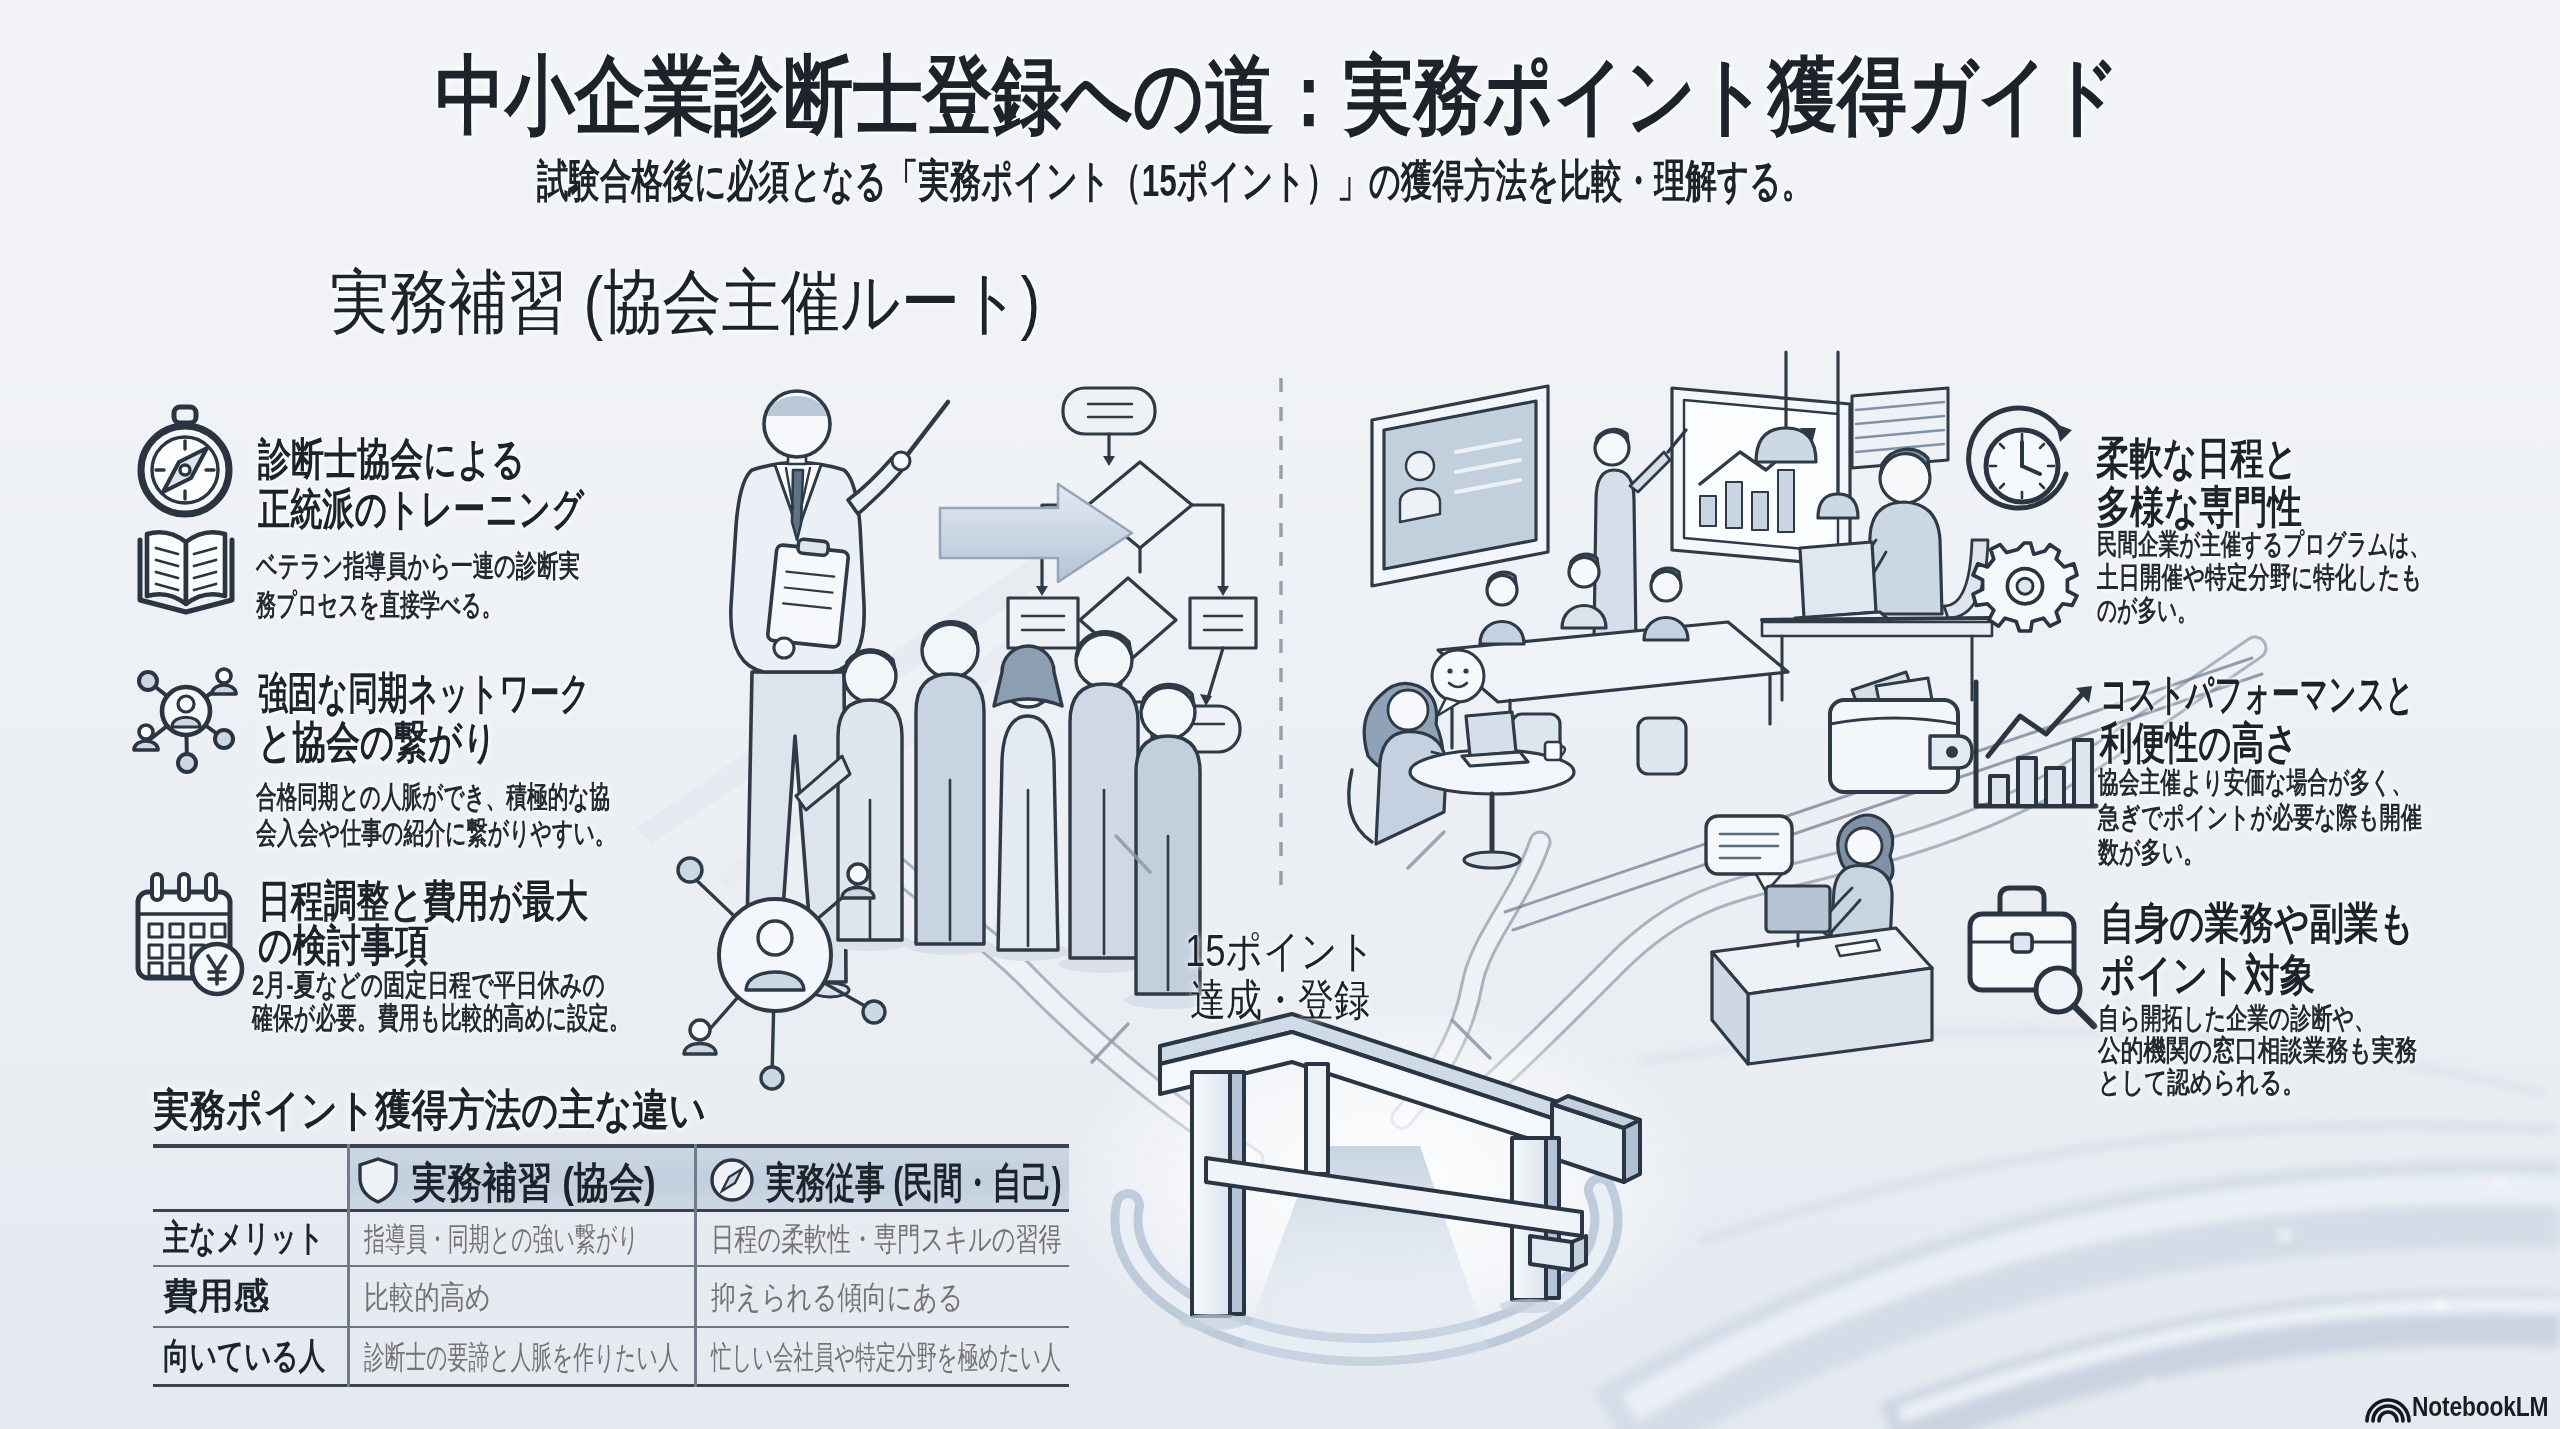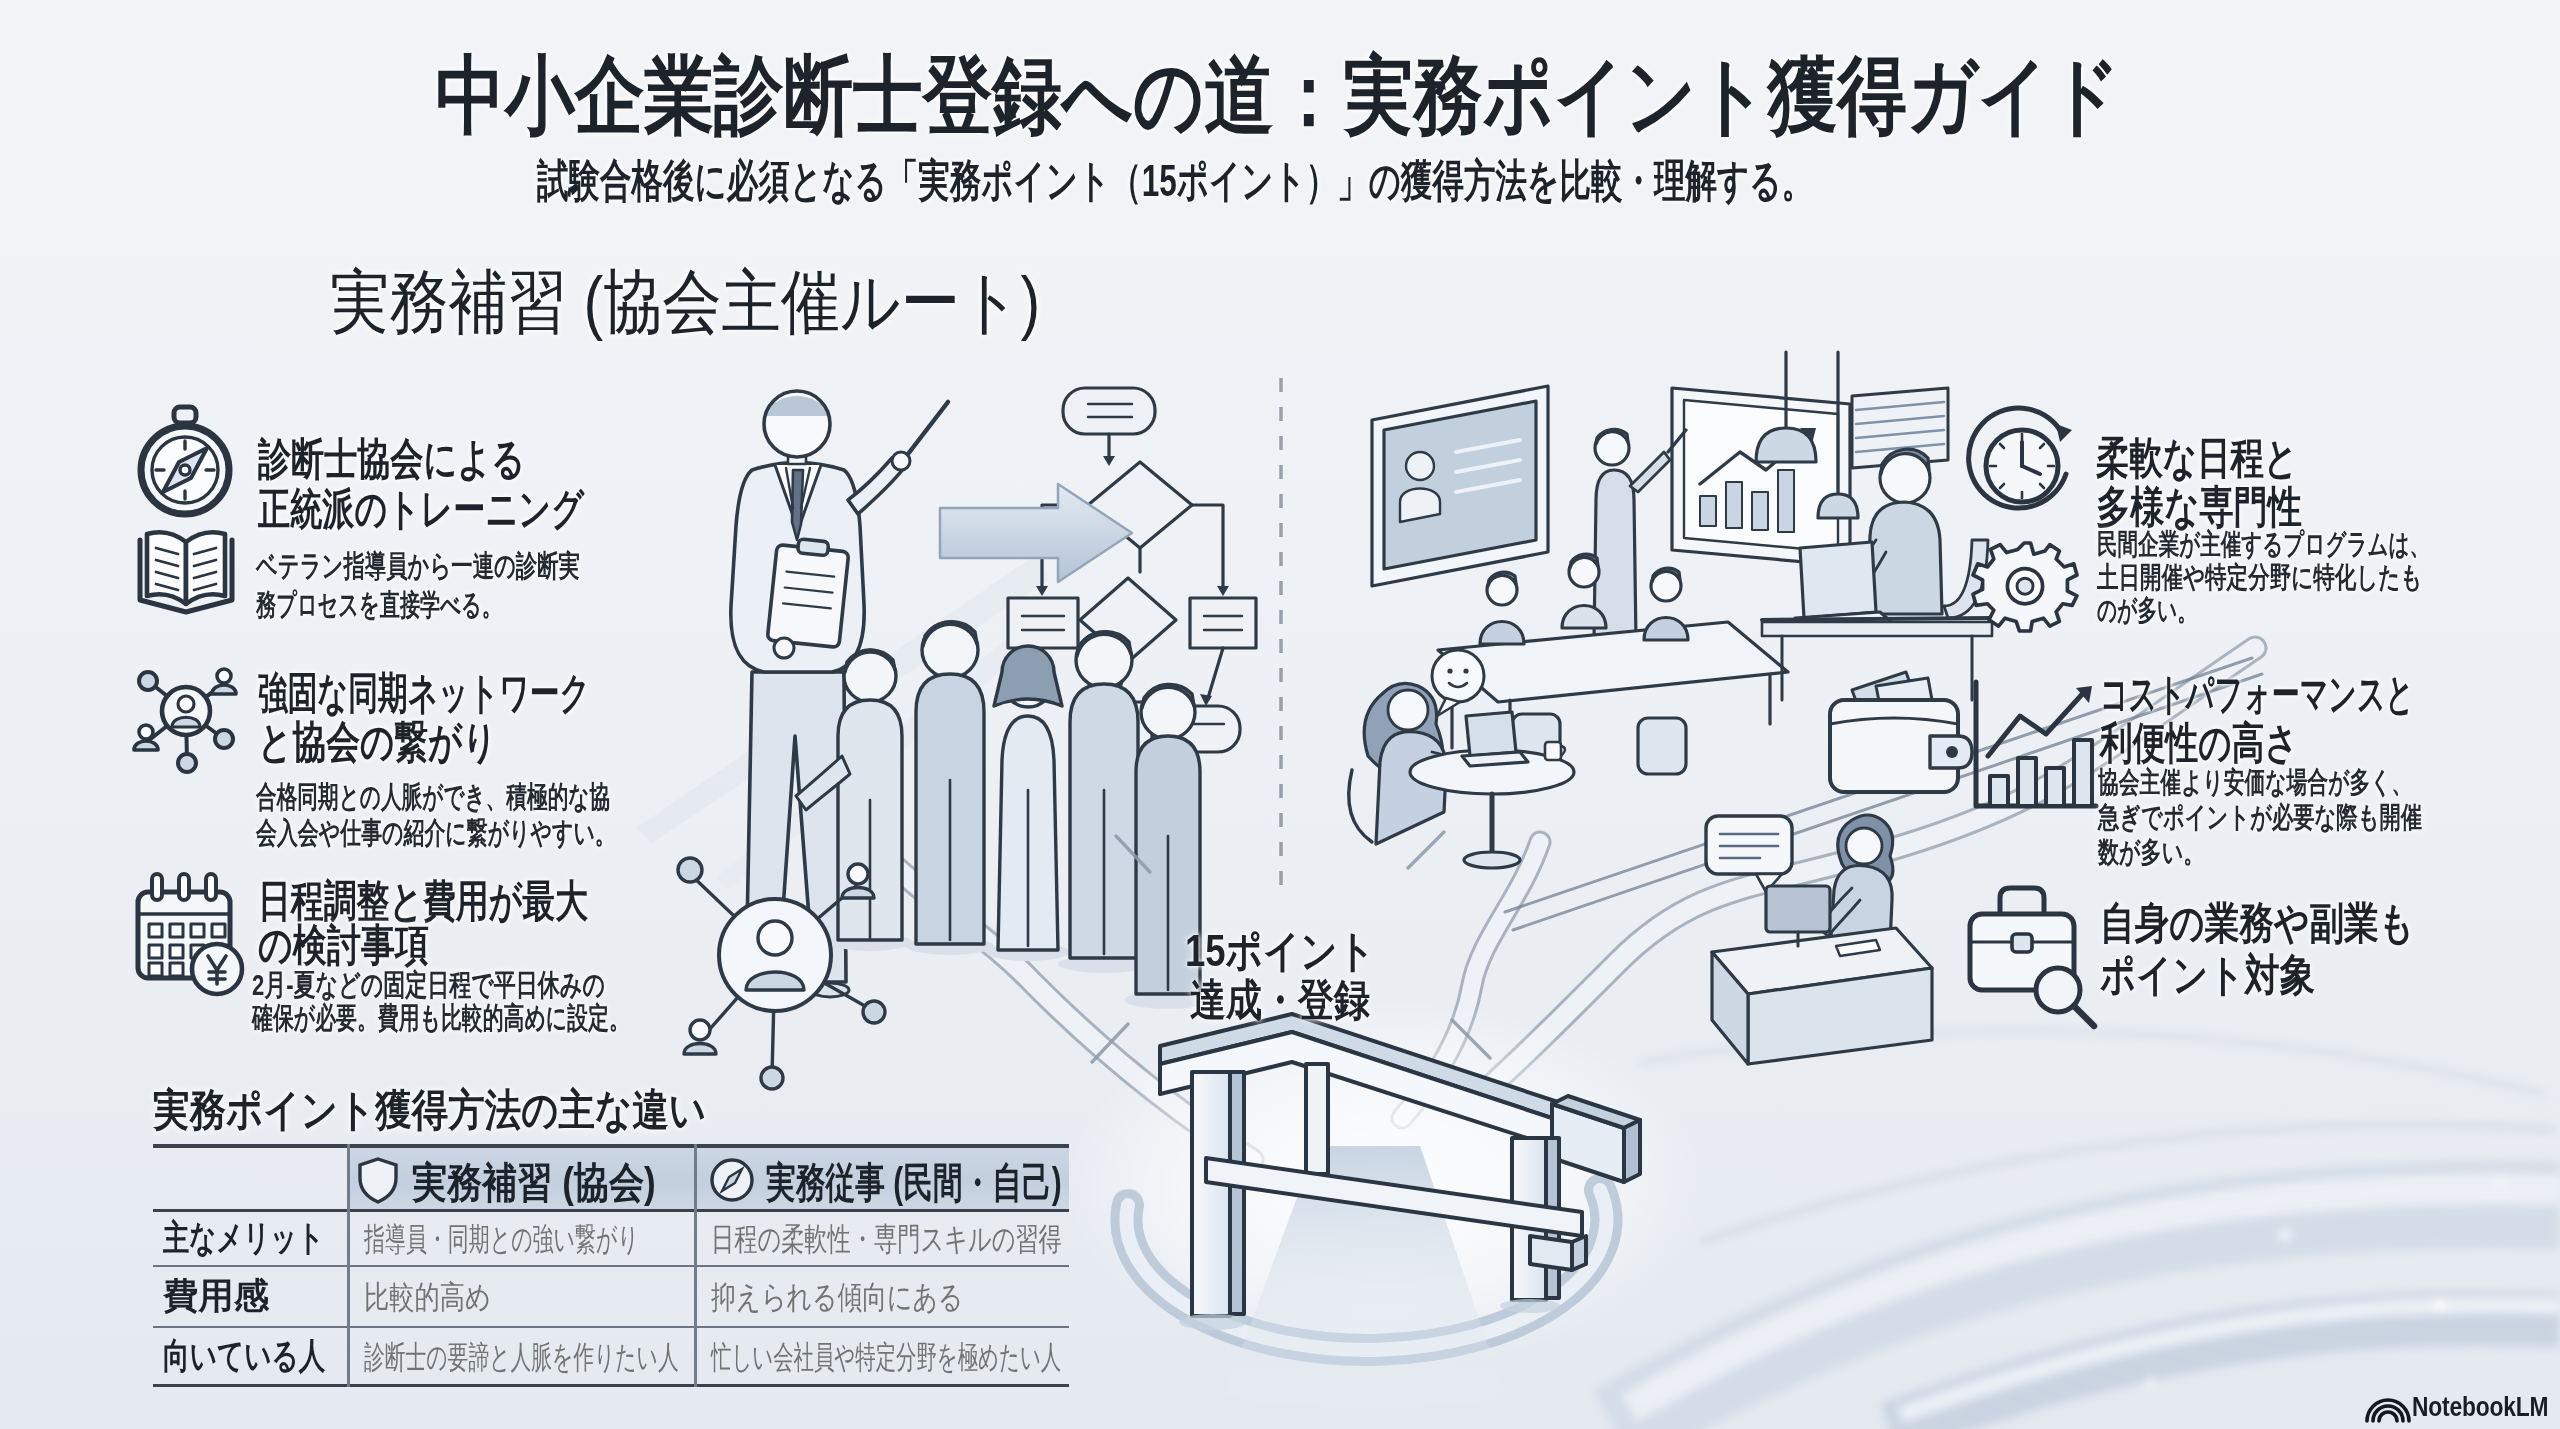--- a/index.html
+++ b/index.html
@@ -10,21 +10,21 @@
   #art{position:absolute;left:0;top:0;width:2560px;height:1429px;}
   .t{position:absolute;white-space:nowrap;color:#1d232b;}
   .t div{width:max-content;}
   .halo{text-shadow:0 0 6px rgba(255,255,255,.9),0 0 2px rgba(255,255,255,.9),0 0 10px rgba(255,255,255,.7);}
   .fit{width:max-content;}
   .title{font-size:86px;line-height:90px;font-weight:900;letter-spacing:0;}
   .subtitle{font-size:45px;line-height:50px;font-weight:800;}
   .heading{font-size:70px;line-height:76px;font-weight:400;}
   .itit{font-size:44px;font-weight:900;}
   .idesc{font-size:30px;font-weight:700;color:#242a32;}
-  .goal{font-size:44px;line-height:49px;font-weight:700;}
+  .goal{font-size:44px;line-height:49px;font-weight:400;}
   .tbl-title{font-size:44px;line-height:50px;font-weight:900;}
   .tbl-label{font-size:36px;line-height:40px;font-weight:900;}
   .tbl-cell{font-size:32px;line-height:36px;font-weight:400;color:#737373;}
   .tbl-head{font-size:42px;line-height:46px;font-weight:900;}
   .wm{font-size:27px;line-height:30px;font-weight:700;color:#1a1d21;letter-spacing:-0.2px;}
   .hbg{position:absolute;background:linear-gradient(180deg,#ccd6e3 0%,#c3cfde 55%,#cdd7e4 100%);}
   .tline{position:absolute;background:#39424d;}
   .tline.soft{background:#6a7684;}
   .vline{position:absolute;background:#707c8a;width:3px;}
 </style>
@@ -544,20 +544,25 @@
 <div class="t idesc halo" style="left:2098px;top:765px;line-height:35px;font-size:29px;">
   <div class="fit" style="transform-origin: 0px 50%; transform: scaleX(0.716895);">協会主催より安価な場合が多く、</div>
   <div class="fit" style="transform-origin: 0px 50%; transform: scaleX(0.734694);">急ぎでポイントが必要な際も開催</div>
   <div class="fit" style="transform-origin: 0px 50%; transform: scaleX(0.726027);">数が多い。</div>
 </div>
 
 <div class="t itit halo" style="left:2100px;top:897px;line-height:52px;">
   <div class="fit" style="transform-origin: 0px 50%; transform: scaleX(0.786967);">自身の業務や副業も</div>
   <div class="fit" style="transform-origin: 0px 50%; transform: scaleX(0.802239);">ポイント対象</div>
 </div>
+<div class="t idesc halo" style="left:2098px;top:1002px;line-height:32px;font-size:29px;">
+  <div class="fit" style="transform-origin: 0px 50%; transform: scaleX(0.728947);">自ら開拓した企業の診断や、</div>
+  <div class="fit" style="transform-origin: 0px 50%; transform: scaleX(0.783784);">公的機関の窓口相談業務も実務</div>
+  <div class="fit" style="transform-origin: 0px 50%; transform: scaleX(0.778195);">として認められる。</div>
+</div>
 
 <div class="t goal halo" style="left:1280px;top:926px;">
   <div class="fit" style="transform-origin: 50% 50%; transform: translateX(-50%) scaleX(0.829694);">15ポイント</div>
   <div class="fit" style="transform-origin: 50% 50%; transform: translateX(-50%) scaleX(0.818182);">達成・登録</div>
 </div>
 
 <div class="t tbl-title halo" style="left:153px;top:1085px;">
   <div class="fit" style="transform-origin: 0px 50%; transform: scaleX(0.829085);">実務ポイント獲得方法の主な違い</div>
 </div>
 

